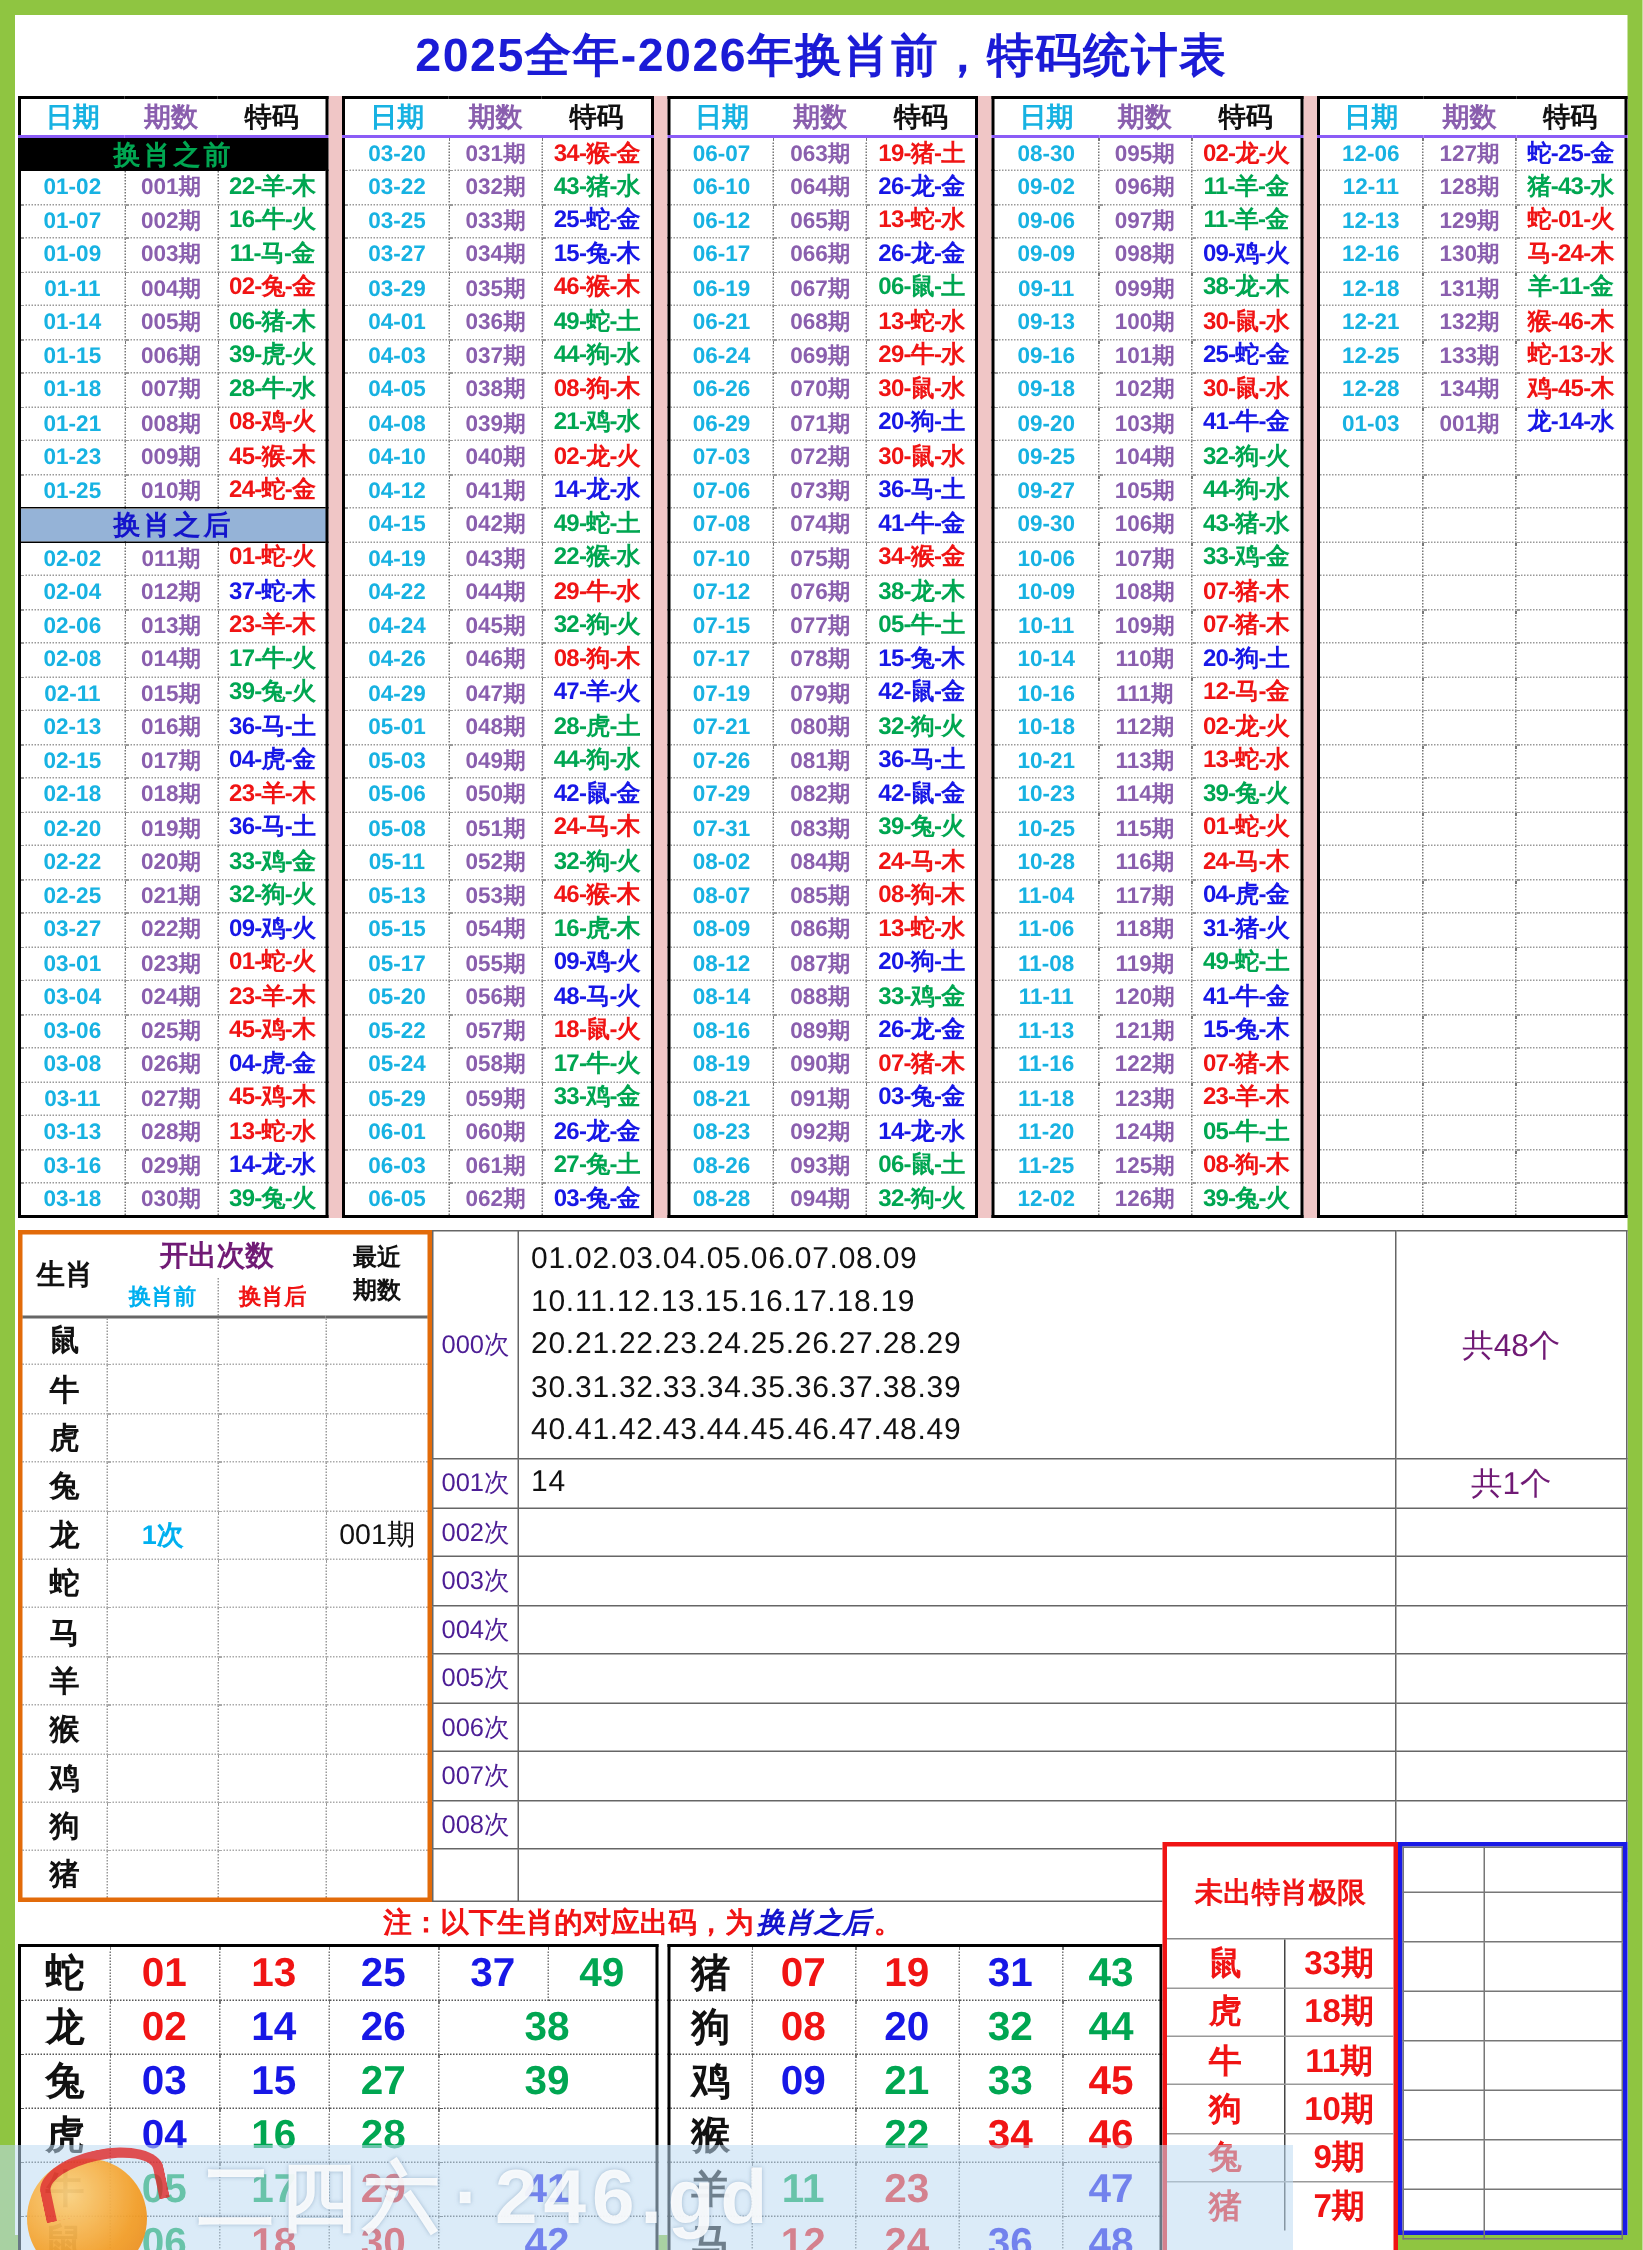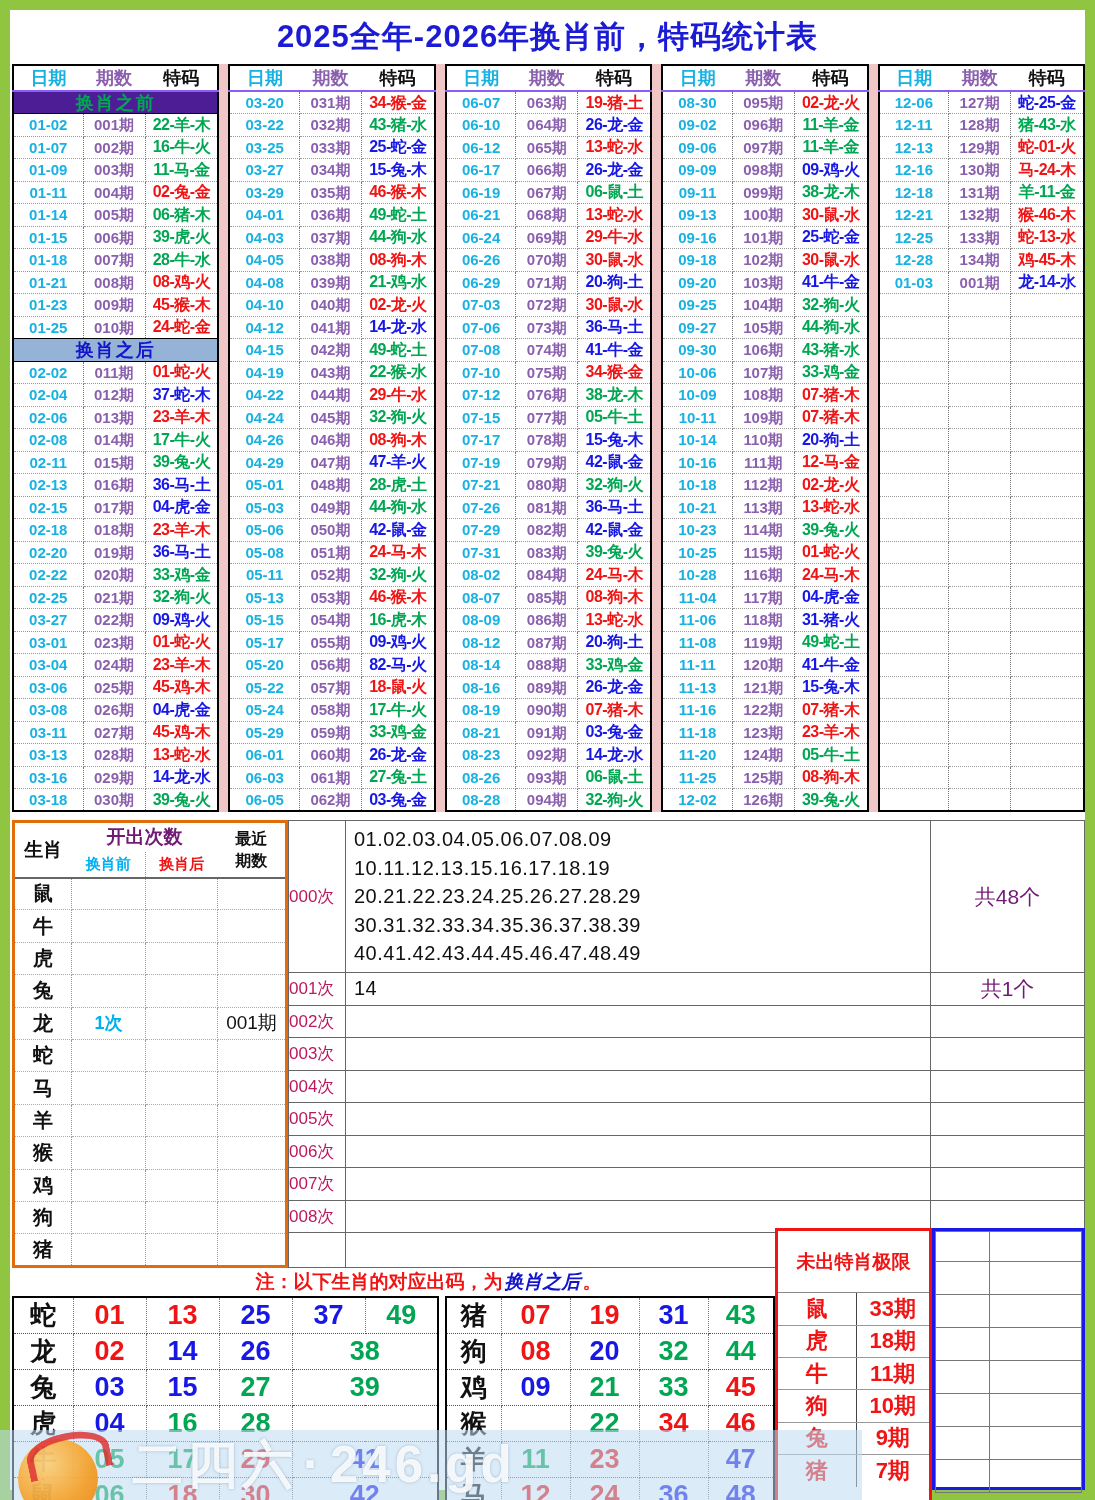--- a/index.html
+++ b/index.html
@@ -22,21 +22,21 @@
   table.block td{height:22.5px;text-align:center;vertical-align:middle;padding:0;
                  line-height:1;white-space:nowrap;overflow:hidden;
                  border-right:1px dotted #777;border-bottom:1px dotted #999}
   table.block td:last-child{border-right:none}
   td.td-date{color:#17b2e2;font-size:15px;font-weight:600}
   td.td-period{color:#8a5fae;font-size:15px;font-weight:600}
   td.td-code{font-size:16px;font-weight:bold;letter-spacing:-0.5px}
   .w-red{color:#f01414}.w-blue{color:#1717e6}.w-green{color:#00a651}
   tr.sec td{height:22.5px;font-size:18px;font-weight:bold;letter-spacing:2px;
             border-top:1px solid #000;border-bottom:1px solid #000}
-  td.sec-td.before{background:#4c1d95;color:#00a651}
+  td.sec-td.before{background:#000000;color:#00a651}
   td.sec-td.after{background:#95b3d7;color:#1414cc}
   
   #stats-table{position:absolute;left:12px;top:820px;width:276px;height:448px;
                border-collapse:collapse;table-layout:fixed;background:#fff;
                border:3px solid #e26b0a;z-index:2}
   #stats-table th{background:#fff;vertical-align:middle;text-align:center;white-space:nowrap}
   .sh-zodiac{font-size:19px;font-weight:bold;color:#111}
   .sh-times{font-size:19px;font-weight:bold;color:#701a75;height:30px}
   .sh-before{font-size:15px;font-weight:bold;color:#00b0f0;height:26px;border-right:1px dotted #999}
   .sh-after{font-size:15px;font-weight:bold;color:#f01414;height:26px}
@@ -50,21 +50,21 @@
   td.z-before{font-size:18px;font-weight:bold;color:#00b0f0}
   td.z-recent{font-size:19px;color:#111}
   
   #count-panel{position:absolute;left:288px;top:820px;width:797px;height:448px;z-index:1}
   #count-panel table{width:100%;height:100%;border-collapse:collapse;table-layout:fixed;
                      background:#fff;border:1px solid #444}
   #count-panel td{border:1px solid #666;vertical-align:middle;white-space:nowrap;overflow:hidden}
   #count-panel tr{height:32.5px}
   #count-panel tr.tall{height:152px}
   #count-panel tr.fill{height:auto}
-  td.cnt-label{font-size:17px;color:#be185d;text-align:left}
+  td.cnt-label{font-size:17px;color:#4c1d95;text-align:center}
   td.cnt-nums{padding-left:8px;text-align:left}
   .nline{font-size:20px;line-height:28.6px;color:#111;letter-spacing:0.5px}
   td.cnt-total{font-size:21px;color:#701a75;text-align:center}
   
   #note-line{position:absolute;left:12px;top:1268px;width:763px;height:28px;
              display:flex;align-items:center;justify-content:center;padding-left:70px;
              font-size:19px;font-weight:bold;color:#f01414;white-space:nowrap}
   #note-line .em{color:#1414cc;font-style:italic;margin:0 2px}
   table.bottom-map{position:absolute;border-collapse:collapse;table-layout:fixed;
                    background:#fff;border:2px solid #000}
@@ -424,21 +424,21 @@
             <td class="td-code w-green">16-虎-木</td>
           </tr>
           <tr>
             <td class="td-date">05-17</td>
             <td class="td-period">055期</td>
             <td class="td-code w-blue">09-鸡-火</td>
           </tr>
           <tr>
             <td class="td-date">05-20</td>
             <td class="td-period">056期</td>
-            <td class="td-code w-blue">82-马-火</td>
+            <td class="td-code w-blue">48-马-火</td>
           </tr>
           <tr>
             <td class="td-date">05-22</td>
             <td class="td-period">057期</td>
             <td class="td-code w-red">18-鼠-火</td>
           </tr>
           <tr>
             <td class="td-date">05-24</td>
             <td class="td-period">058期</td>
             <td class="td-code w-green">17-牛-火</td>

